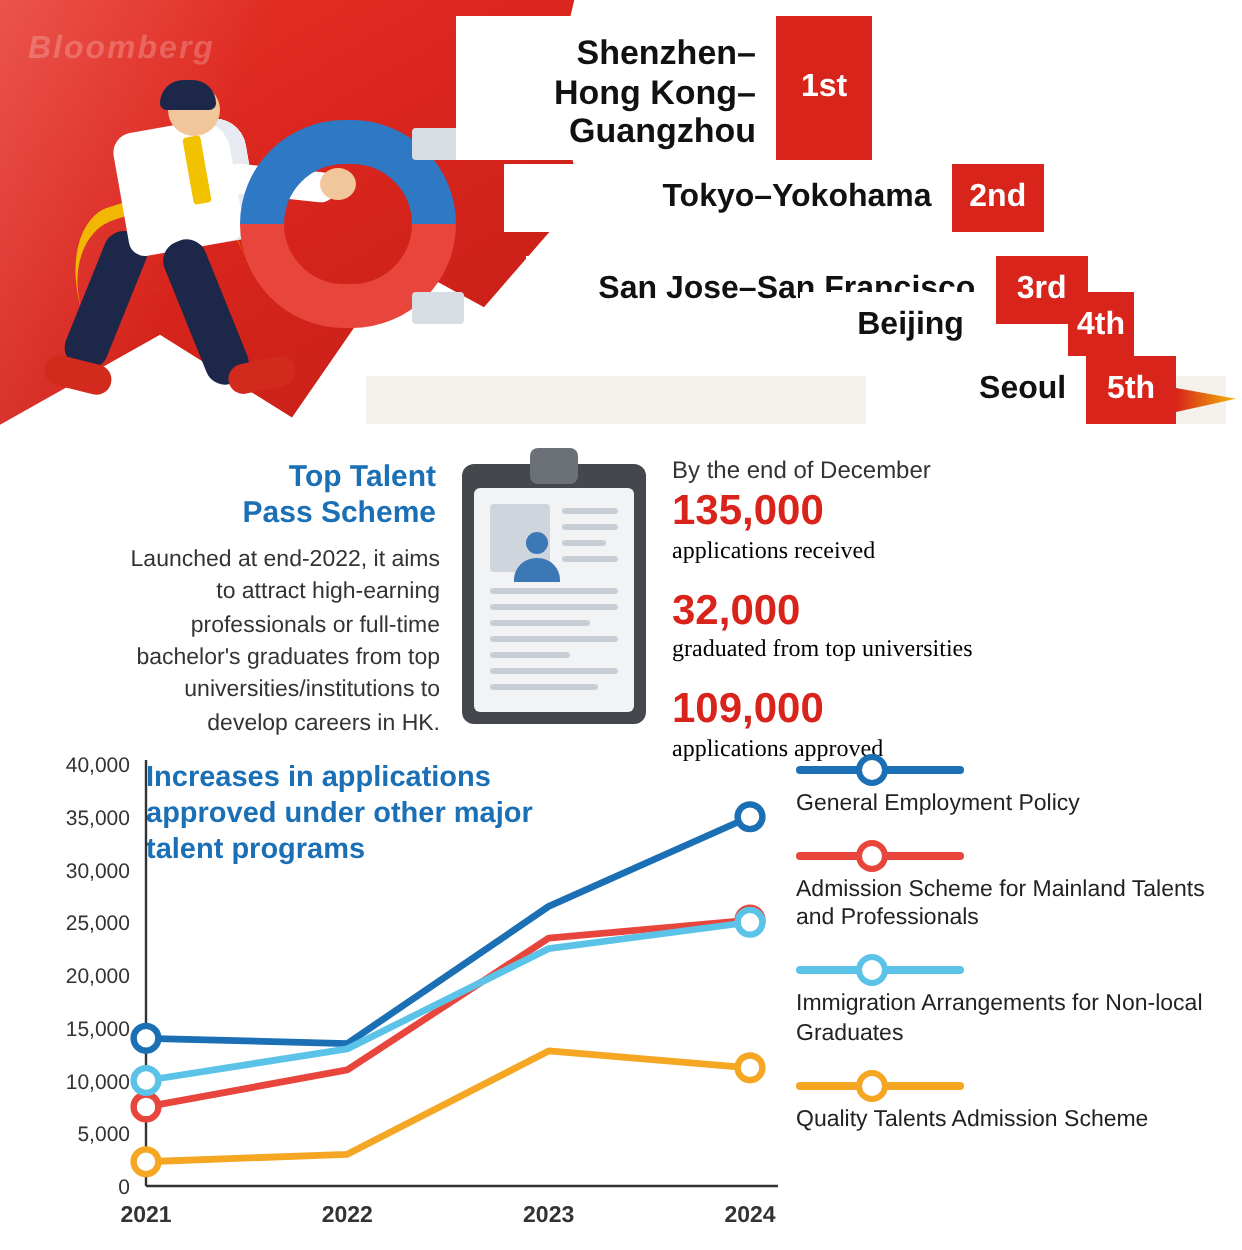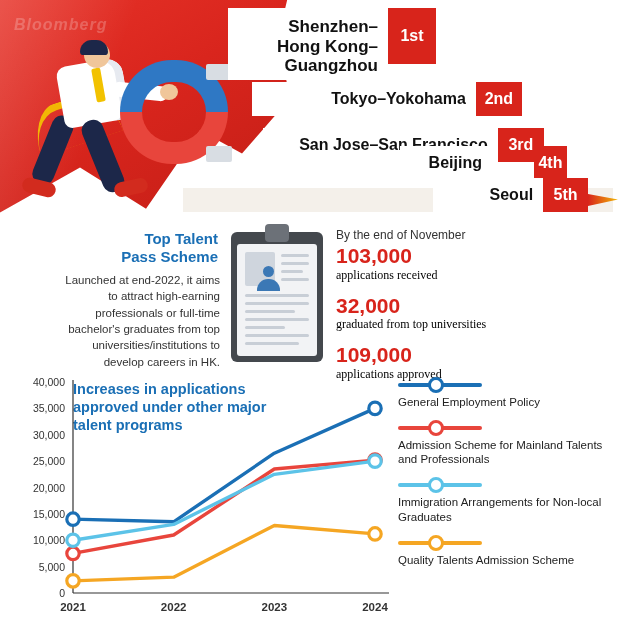--- a/index.html
+++ b/index.html
@@ -56,21 +56,21 @@
     background:#ffffff;color:#111;font-weight:bold;font-size:16px;
     display:flex;align-items:center;justify-content:flex-end;
     padding-right:10px;white-space:nowrap;
   }
   .rank .num{
     background:#d8241b;color:#ffffff;font-weight:bold;font-size:16px;
     display:flex;align-items:center;justify-content:center;width:48px;
   }
   .rank.r1{left:228px;top:8px;height:72px;}
   .rank.r1 .label{width:160px;font-size:17px;line-height:1.15;text-align:right;display:block;padding-top:9px;box-sizing:border-box;}
-  .rank.r1 .num{height:56px;width:48px;}
+  .rank.r1 .num{height:72px;width:48px;}
   .rank.r2{left:252px;top:82px;width:270px;}
   .rank.r2 .label{width:222px;}
   .rank.r3{left:263px;top:128px;width:281px;}
   .rank.r3 .label{width:233px;}
   .rank.r4{left:400px;top:146px;width:167px;gap:42px;}
   .rank.r4 .label{width:119px;}
   .rank.r5{left:433px;top:178px;width:155px;}
   .rank.r5 .label{width:107px;}
   .rank-strip{position:absolute;left:183px;top:188px;width:430px;height:24px;background:#f4f0ea;}
   .tail{position:absolute;left:588px;top:194px;width:30px;height:12px;background:linear-gradient(90deg,#d8241b,#f2b705);clip-path:polygon(0 0,100% 45%,0 100%);}
@@ -192,22 +192,22 @@
         <div class="clip-line" style="left:8px;top:58px;width:64px;"></div>
         <div class="clip-line" style="left:8px;top:66px;width:50px;"></div>
         <div class="clip-line" style="left:8px;top:74px;width:64px;"></div>
         <div class="clip-line" style="left:8px;top:82px;width:40px;"></div>
         <div class="clip-line" style="left:8px;top:90px;width:64px;"></div>
         <div class="clip-line" style="left:8px;top:98px;width:54px;"></div>
       </div>
     </div>
 
     <div class="stats">
-      <div class="lead">By the end of November</div>
-      <div class="big">103,000</div>
+      <div class="lead">By the end of December</div>
+      <div class="big">135,000</div>
       <div class="sub">applications received</div>
       <div class="big">32,000</div>
       <div class="sub">graduated from top universities</div>
       <div class="big">109,000</div>
       <div class="sub">applications approved</div>
     </div>
   </div>
 
   <div class="chartwrap">
     <div class="chart-title">Increases in applications approved under other major talent programs</div>

